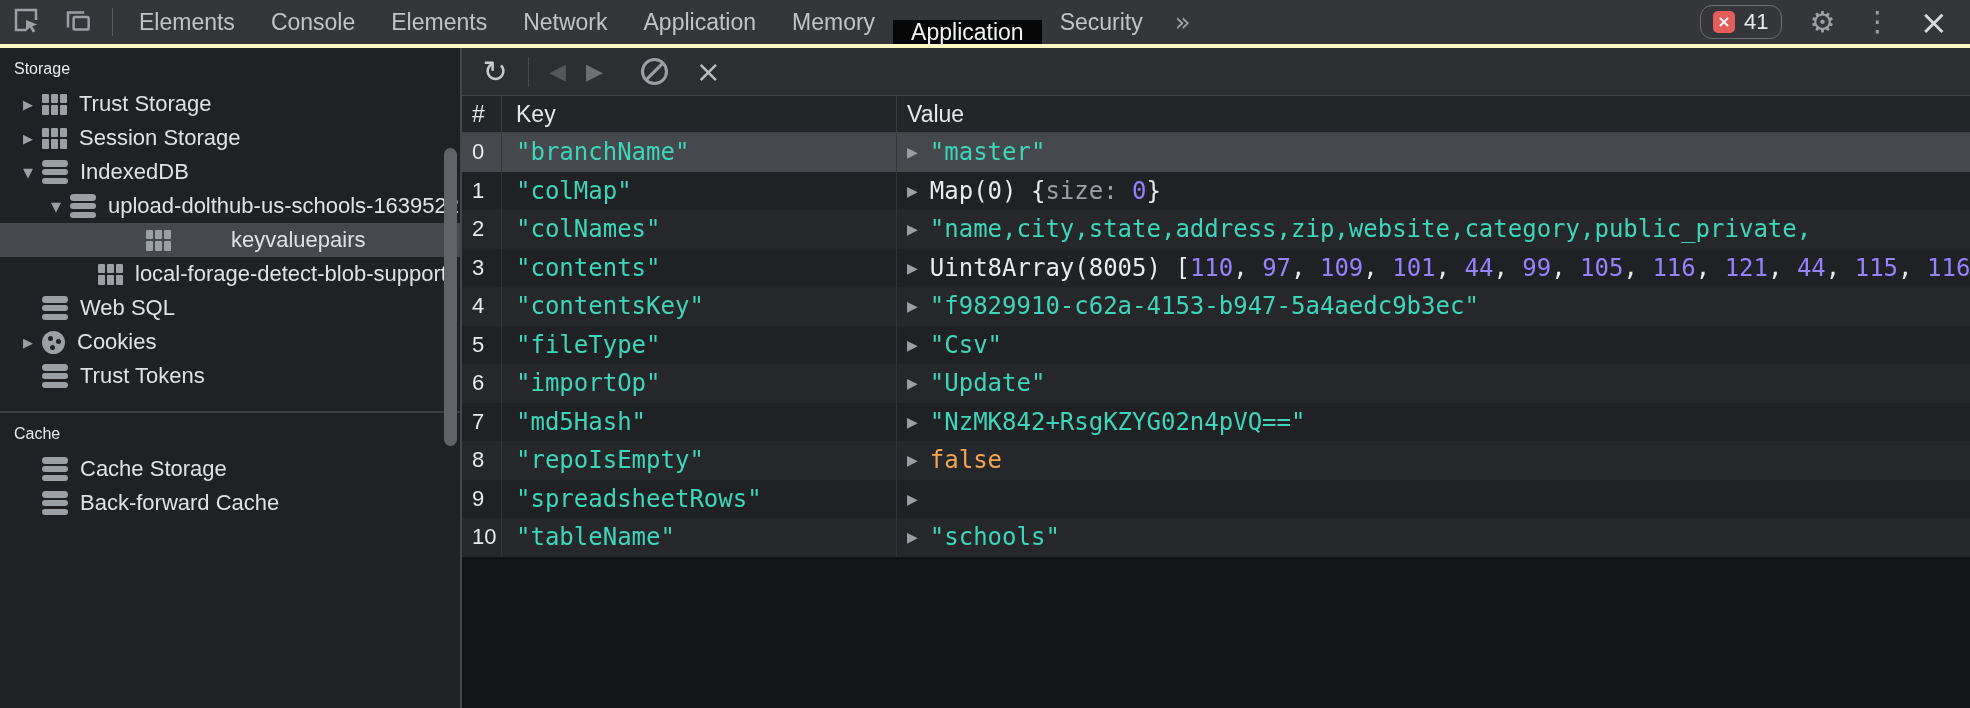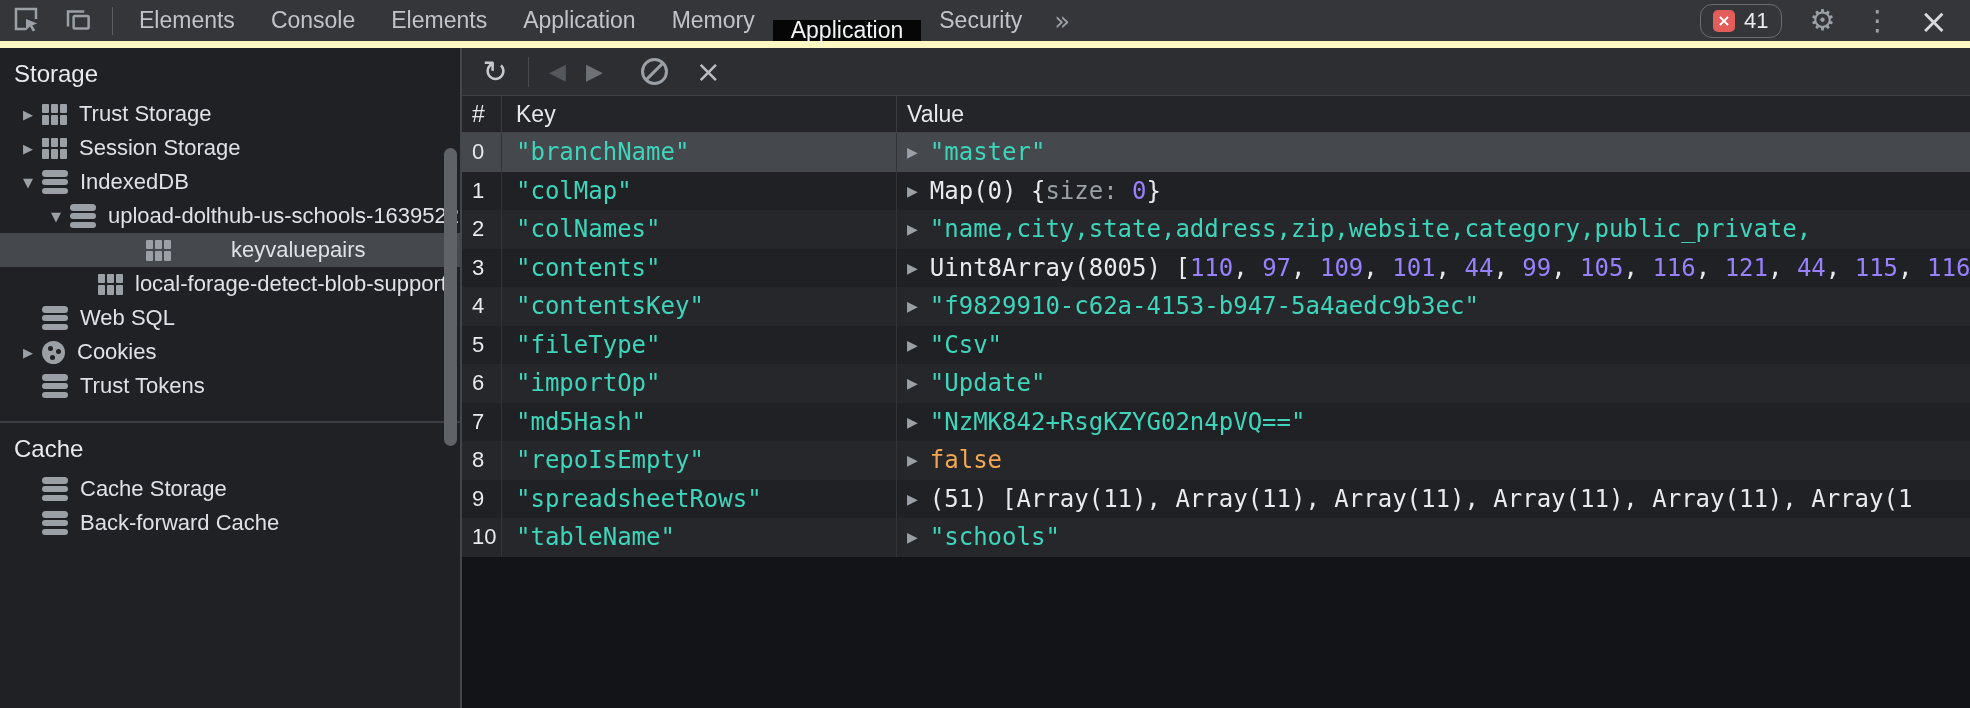--- a/index.html
+++ b/index.html
@@ -1,21 +1,21 @@
 <!DOCTYPE html>
 <html><head>
 <meta charset="utf-8">
 <style>
   html,body{margin:0;padding:0;width:1970px;height:708px;overflow:hidden;background:#202124;
     font-family:"Liberation Sans",sans-serif;-webkit-font-smoothing:antialiased;}
   .devtools{width:1970px;height:708px;display:flex;flex-direction:column;background:#202124;}
 
   
   .tabstrip{flex:0 0 48px;height:48px;background:#35363a;display:flex;align-items:stretch;
-    border-bottom:7px solid #fef9c3;box-sizing:border-box;}
+    border-bottom:4px solid #fef9c3;box-sizing:border-box;}
   .tool-btn{width:52px;display:flex;align-items:center;justify-content:center;}
   .vsep{width:1px;background:#5a5d61;height:28px;align-self:center;margin:0 8px;}
   .tabs{display:flex;align-items:stretch;}
   .tab{display:flex;align-items:center;padding:0 18px;font-size:23px;color:#c0c4c8;white-space:nowrap;cursor:default;}
   .tab.active{background:#060606;color:#f1f3f4;margin-top:20px;}
   .overflow-btn{display:flex;align-items:center;padding:0 14px;font-size:26px;color:#9aa0a6;}
   .tabstrip-right{margin-left:auto;display:flex;align-items:center;gap:28px;padding-right:22px;}
   .error-badge{display:flex;align-items:center;gap:9px;border:1px solid #696c70;border-radius:12px;padding:3px 12px;}
   .error-icon{width:22px;height:22px;background:#e35d5b;border-radius:5px;color:#fff;font-size:16px;
     display:flex;align-items:center;justify-content:center;font-weight:bold;line-height:1;}
@@ -24,21 +24,21 @@
   .gear-btn{font-size:29px;color:#9aa0a6;}
   .kebab-btn{font-size:28px;color:#9aa0a6;}
   .close-btn{font-size:34px;color:#d8dbde;}
 
   
   .content{flex:1;display:flex;min-height:0;}
 
   
   .sidebar{flex:0 0 460px;width:460px;background:#202124;border-right:2px solid #43464a;
     box-sizing:content-box;position:relative;overflow:hidden;}
-  .section-title{font-size:24px;color:#e8eaed;padding:12px 14px 9px 14px;}
+  .section-title{font-size:16px;color:#e8eaed;padding:12px 14px 9px 14px;}
   .section + .section{border-top:2px solid #3a3d41;margin-top:18px;}
   .tree-item{height:34px;display:flex;align-items:center;color:#dee1e6;font-size:22px;white-space:nowrap;cursor:default;}
   .tree-item.selected{background:#45484d;gap:48px;}
   .arrow{width:28px;flex:0 0 28px;font-size:13px;color:#9aa0a6;display:flex;justify-content:center;align-items:center;}
   .tree-icon{margin-right:12px;flex:0 0 auto;}
   .icon-grid{width:25px;height:21px;display:grid;grid-template-columns:repeat(3,1fr);grid-template-rows:repeat(2,1fr);gap:2.5px;}
   .icon-grid i{background:#9aa0a6;border-radius:1px;}
   .icon-db{width:26px;height:24px;display:flex;flex-direction:column;justify-content:space-between;}
   .icon-db i{height:6.5px;background:#9aa0a6;border-radius:3.5px;}
   .icon-cookie{width:23px;height:23px;border-radius:50%;background:#9aa0a6;position:relative;}
@@ -106,20 +106,21 @@
           <path fill="#9aa0a6" d="M3 5h14v2H5v11H3z"></path>
           <rect x="8.5" y="9.5" width="12" height="10" rx="1" fill="none" stroke="#9aa0a6" stroke-width="2"></rect>
         </svg>
       </span>
     </div>
     <div class="vsep"></div>
     <div class="tabs">
         <div class="tab">Elements</div>
         <div class="tab">Console</div>
         <div class="tab">Elements</div>
+        <div class="tab">Network</div>
         <div class="tab">Application</div>
         <div class="tab">Memory</div>
         <div class="tab active">Application</div>
         <div class="tab">Security</div>
       </div>
     <div class="overflow-btn glyph">»</div>
     <div class="tabstrip-right">
       <div class="error-badge">
         <span class="error-icon glyph">×</span>
         <span class="badge-count">41</span>
@@ -310,21 +311,21 @@
             <div class="cell val"><span class="tri">▶</span><span class="seg-s">"NzMK842+RsgKZYG02n4pVQ=="</span></div>
           </div>
           <div class="grid-row stripe-b">
             <div class="cell idx">8</div>
             <div class="cell key">"repoIsEmpty"</div>
             <div class="cell val"><span class="tri">▶</span><span class="seg-b">false</span></div>
           </div>
           <div class="grid-row stripe-a">
             <div class="cell idx">9</div>
             <div class="cell key">"spreadsheetRows"</div>
-            <div class="cell val"><span class="tri">▶</span><span class="seg-p">(51) [Array(11), Array(11), Array(11), Array(11), Array(11), Array(1</span></div>
+            <div class="cell val"><span class="tri">▶</span></div>
           </div>
           <div class="grid-row stripe-b">
             <div class="cell idx">10</div>
             <div class="cell key">"tableName"</div>
             <div class="cell val"><span class="tri">▶</span><span class="seg-s">"schools"</span></div>
           </div>
         </div>
       <div class="grid-filler"></div>
 
     </section>

